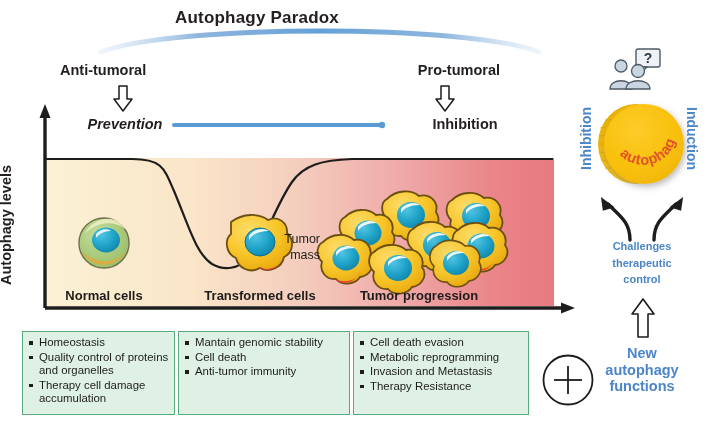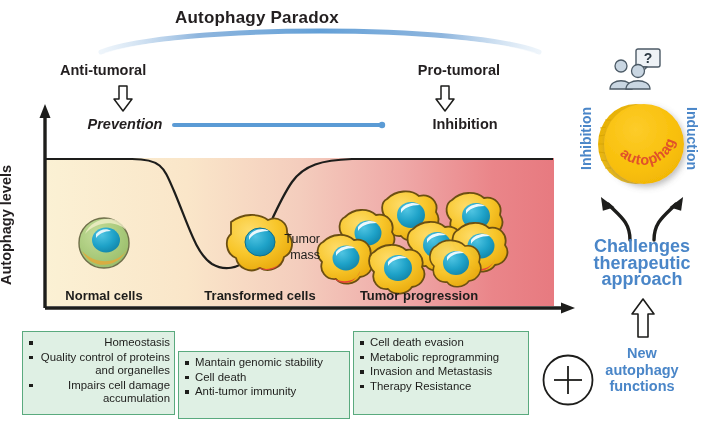--- a/index.html
+++ b/index.html
@@ -188,29 +188,29 @@
 
     <text class="plot-txt" x="92" y="204" text-anchor="middle" font-size="13" font-weight="bold" fill="#1d1d1b">Normal cells</text>
     <text class="plot-txt" x="248" y="204" text-anchor="middle" font-size="13" font-weight="bold" fill="#1d1d1b">Transformed cells</text>
     <text class="plot-txt" x="407" y="204" text-anchor="middle" font-size="13" font-weight="bold" fill="#1d1d1b">Tumor progression</text>
   </svg>
 </div>
 
 <div class="abs vlabel" style="left:-2px;top:140px;height:170px;transform:rotate(180deg);
             font-weight:bold;font-size:14.5px;display:flex;align-items:center;justify-content:center;">Autophagy levels</div>
 
-<div class="abs bx" style="left:22px;top:331px;width:153px;height:84px;text-align:right;">
+<div class="abs bx" style="left:22px;top:331px;width:153px;height:84px;">
   <ul>
     <li>Homeostasis</li>
     <li>Quality control of proteins and organelles</li>
-    <li>Impairs cell damage accumulation</li>
+    <li>Therapy cell damage accumulation</li>
   </ul>
 </div>
 
-<div class="abs bx" style="left:178px;top:331px;width:172px;height:68px;margin-top:20px;">
+<div class="abs bx" style="left:178px;top:331px;width:172px;height:84px;">
   <ul>
     <li>Mantain genomic stability</li>
     <li>Cell death</li>
     <li>Anti-tumor immunity</li>
   </ul>
 </div>
 
 <div class="abs bx" style="left:353px;top:331px;width:176px;height:84px;">
   <ul>
     <li>Cell death evasion</li>
@@ -266,24 +266,24 @@
 
 <div class="abs blue vlabel" style="left:684px;top:107px;font-size:14px;">Induction</div>
 
 <svg class="abs" style="left:592px;top:188px;" width="100" height="54" viewBox="0 0 100 54">
   <path d="M38,52 C38,34 28,28 16,16" fill="none" stroke="#1d1d1b" stroke-width="3.4" stroke-linecap="round"></path>
   <path d="M10,8 L22,20 L10,22 Z" fill="#1d1d1b" transform="rotate(-8 16 16)"></path>
   <path d="M62,52 C62,34 72,28 84,16" fill="none" stroke="#1d1d1b" stroke-width="3.4" stroke-linecap="round"></path>
   <path d="M90,8 L78,20 L90,22 Z" fill="#1d1d1b" transform="rotate(8 84 16)"></path>
 </svg>
 
-<div class="abs blue" style="left:582px;top:238px;width:120px;text-align:center;font-size:18px;line-height:16.5px;">
+<div class="abs blue" style="left:582px;top:238px;width:120px;text-align:center;font-size:11px;line-height:16.5px;">
   <div>Challenges</div>
   <div>therapeutic</div>
-  <div>approach</div>
+  <div>control</div>
 </div>
 
 <svg class="abs" style="left:630px;top:297px;" width="26" height="42" viewBox="0 0 26 42">
   <path d="M13,2 L24,17 L18,17 L18,40 L8,40 L8,17 L2,17 Z" fill="#ffffff" stroke="#1d1d1b" stroke-width="1.6" stroke-linejoin="round"></path>
 </svg>
 
 <div class="abs blue" style="left:582px;top:345px;width:120px;text-align:center;font-size:14.5px;line-height:16.5px;">
   <div>New</div>
   <div>autophagy</div>
   <div>functions</div>

